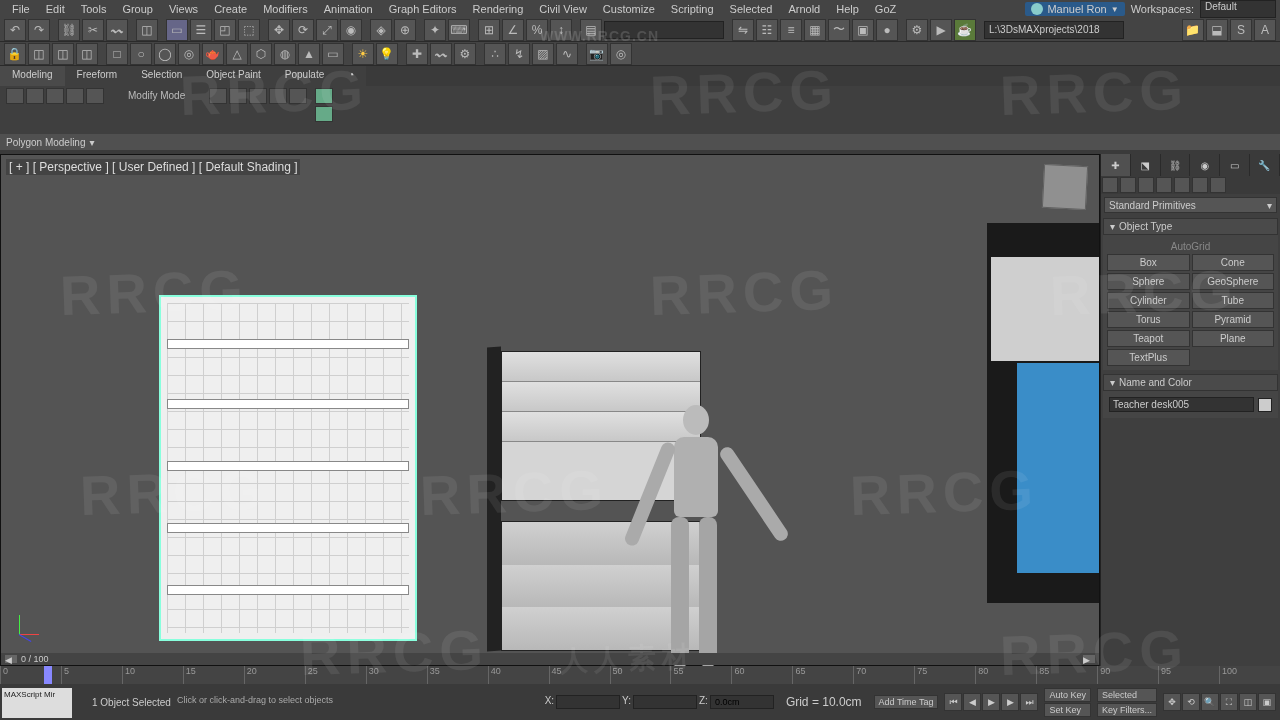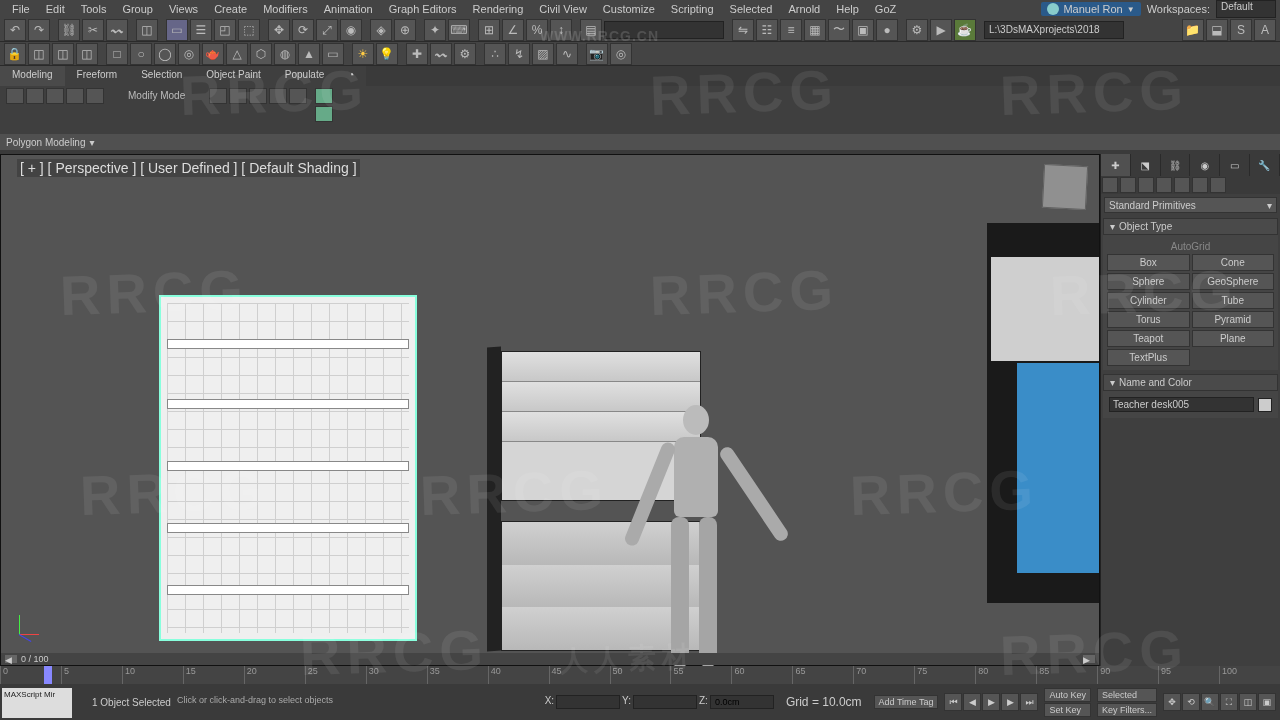--- a/index.html
+++ b/index.html
@@ -26,21 +26,21 @@
 .ribbon-group { padding: 2px 6px; display: flex; gap: 20px; }
 .ribbon-small-btn { width: 18px; height: 16px; background: #555; border: 1px solid #333; cursor: pointer; }
 .ribbon-label { font-size: 10px; color: #bbb; padding: 2px 4px; }
 .ribbon-strip { background: #505050; height: 16px; font-size: 10px; display: flex; align-items: center; padding: 0 6px; }
 
 
 .main-area { position: absolute; top: 154px; left: 0; right: 0; bottom: 54px; display: flex; }
 
 
 .viewport { flex: 1; background: #545454; position: relative; border: 1px solid #111; }
-.viewport-label { position: absolute; top: 4px; left: 16px; font-size: 14px; color: #ddd; background: rgba(0,0,0,0.2); padding: 1px 3px; }
+.viewport-label { position: absolute; top: 4px; left: 5px; font-size: 12px; color: #ddd; background: rgba(0,0,0,0.2); padding: 1px 3px; }
 .axis-gizmo { position: absolute; bottom: 24px; left: 12px; width: 30px; height: 30px; }
 .axis-gizmo .x { position: absolute; width: 20px; height: 1px; background: #e44; bottom: 6px; left: 6px; }
 .axis-gizmo .y { position: absolute; width: 1px; height: 20px; background: #4e4; bottom: 6px; left: 6px; }
 .axis-gizmo .z { position: absolute; width: 14px; height: 1px; background: #44e; bottom: 6px; left: 6px; transform: rotate(30deg); transform-origin: left; }
 .view-cube { position: absolute; top: 10px; right: 12px; width: 44px; height: 44px; background: #aaa; border: 1px solid #666; transform: rotate(3deg); opacity: 0.7; }
 
 
 .shelf-selected { position: absolute; left: 158px; top: 140px; width: 258px; height: 346px; background: #efefef; border: 2px solid #8fd; }
 .shelf-selected .grid { position: absolute; inset: 6px; background-image: linear-gradient(#bbb 1px, transparent 1px), linear-gradient(90deg, #bbb 1px, transparent 1px); background-size: 18px 18px; opacity: 0.6; }
 .shelf-inner-line { position: absolute; left: 6px; right: 6px; height: 10px; background: #fff; border: 1px solid #888;}
@@ -126,21 +126,21 @@
   <span class="menu-item">Arnold</span>
   <span class="menu-item">Help</span>
   <span class="menu-item">GoZ</span>
   <div class="right">
     <span class="user-badge">
       <span class="user-icon"></span>
       <span>Manuel Ron</span>
       <span class="dropdown-arrow">▼</span>
     </span>
     <span>Workspaces:</span>
-    <span class="tool-input" style="width:60px">Default</span>
+    <span class="tool-input" style="width:76px">Default</span>
   </div>
 </div>
 
 <div class="toolbar-row">
   <div class="tool-btn">↶</div>
   <div class="tool-btn">↷</div>
   <div class="tool-sep"></div>
   <div class="tool-btn">⛓</div>
   <div class="tool-btn">✂</div>
   <div class="tool-btn">〰</div>

